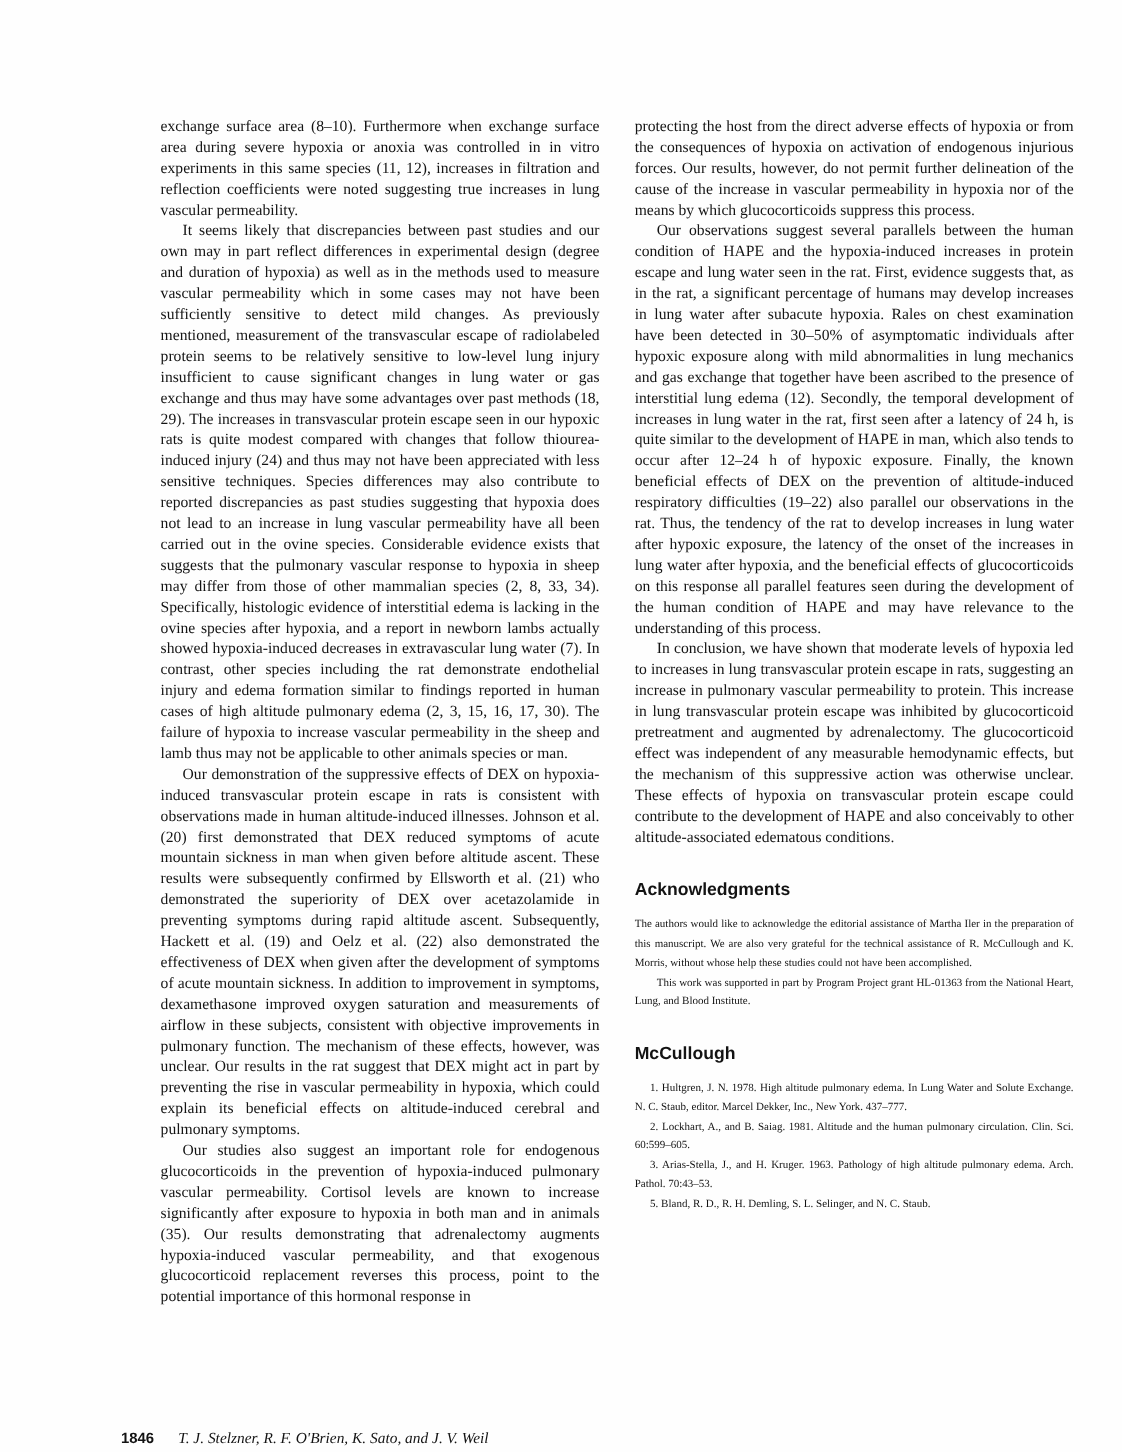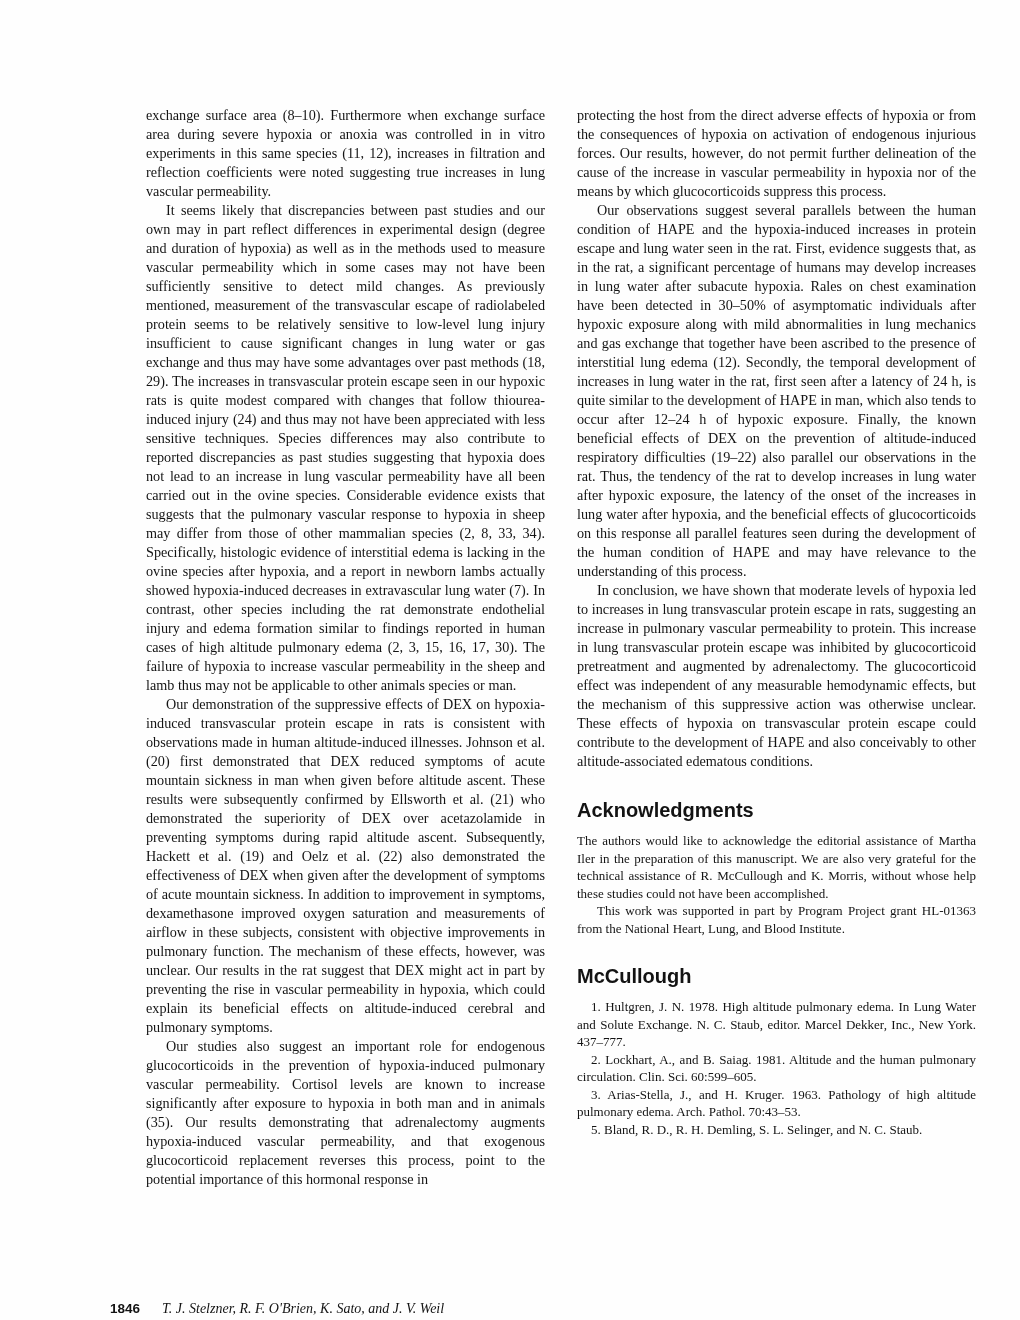--- a/index.html
+++ b/index.html
@@ -29,28 +29,28 @@
     line-height: 19px;
     text-align: justify;
     hyphens: auto;
     -webkit-hyphens: auto;
   }
   .col p { margin: 0; }
   .indent { text-indent: 20px; }
   .section-heading {
     font-family: "Liberation Sans", "DejaVu Sans", sans-serif;
     font-weight: bold;
-    font-size: 20px;
+    font-size: 16px;
     line-height: 18px;
     margin: 30px 0 13px 0;
     text-align: left;
     text-indent: 0;
   }
   .small {
-    font-size: 13px;
+    font-size: 10px;
     line-height: 17.5px;
   }
   .ref { text-indent: 14px; }
   .footer {
     position: absolute;
     left: 110px;
     top: 1268px;
     width: 830px;
     display: flex;
     align-items: baseline;

